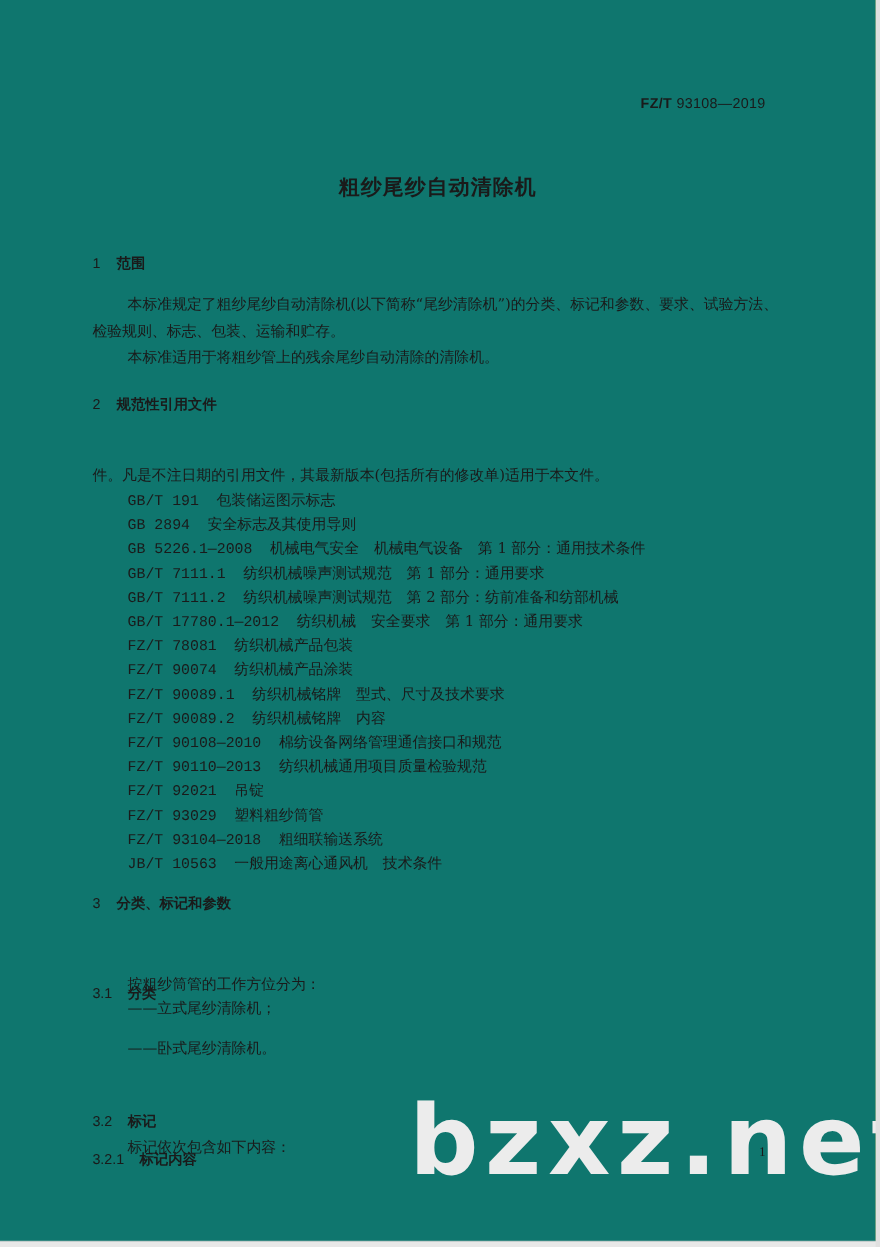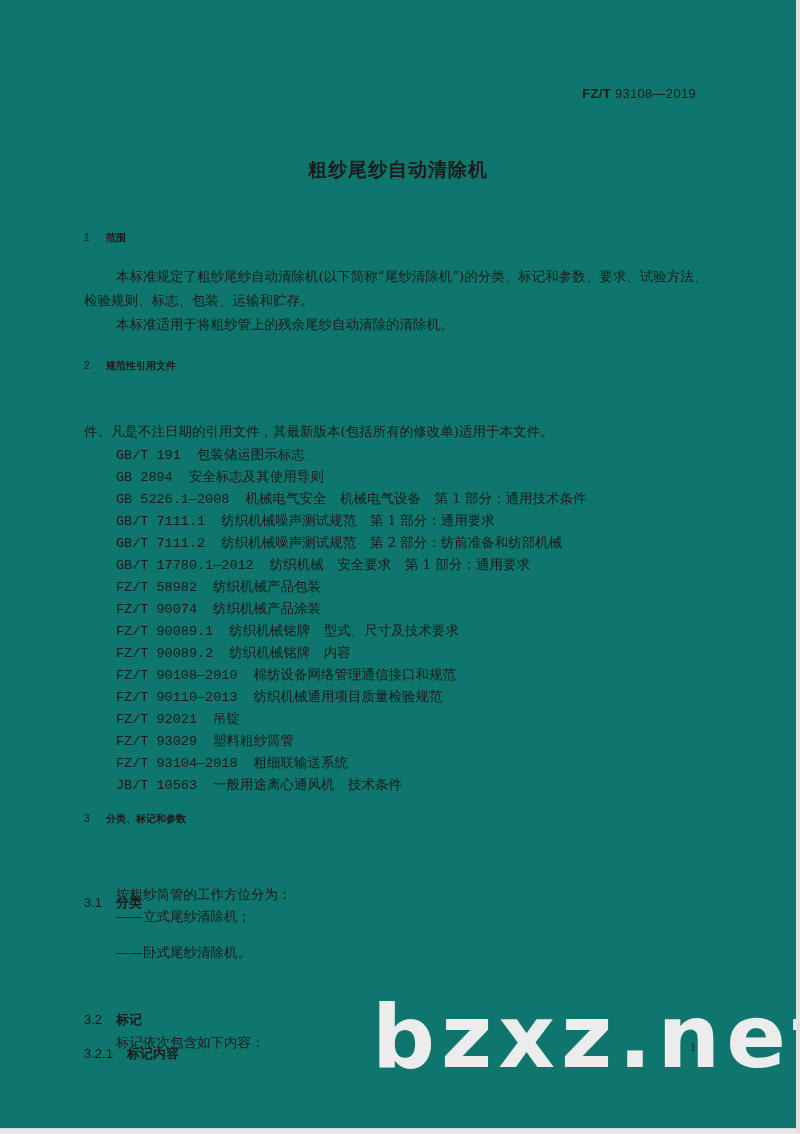--- a/index.html
+++ b/index.html
@@ -20,21 +20,21 @@
     right:100px; top:86px;
     font-family:"Liberation Sans", sans-serif;
     font-size:13px; font-weight:bold; letter-spacing:0.3px;
   }
   .std-code .num { font-weight:normal; }
   .doc-title {
     left:0; width:796px; text-align:center; top:157px;
     font-family:"DejaVu Sans", sans-serif; font-weight:bold; font-size:19px; letter-spacing:1px;
   }
   .h1 {
-    font-family:"DejaVu Sans", sans-serif; font-weight:bold; font-size:10px;
+    font-family:"DejaVu Sans", sans-serif; font-weight:bold; font-size:13px;
   }
   .h1 .n { display:inline-block; width:22px; font-weight:normal; font-family:"Liberation Sans", sans-serif;}
   .h2 { font-family:"DejaVu Sans", sans-serif; font-weight:bold; font-size:13px;margin-top:44px; }
   .h2 .n { display:inline-block; font-family:"Liberation Sans", sans-serif; font-weight:normal; margin-right:14px;}
   .p { font-size:13.5px; left:84px; }
   .ind { left:116px; }
   .ref { left:116px; font-size:13.5px; }
   .ref .code { font-family:Liberation Mono, monospace; margin-right:16px; }
   .watermark {
     left:372px; top:985px;
@@ -68,21 +68,21 @@
   </div>
   <div class="abs p" style="top:423px;">件。凡是不注日期的引用文件，其最新版本(包括所有的修改单)适用于本文件。</div>
 
   <div>
     <div class="abs ref" style="top:446px;"><span class="code">GB/T 191</span><span>包装储运图示标志</span></div>
     <div class="abs ref" style="top:468px;"><span class="code">GB 2894</span><span>安全标志及其使用导则</span></div>
     <div class="abs ref" style="top:490px;"><span class="code">GB 5226.1—2008</span><span>机械电气安全　机械电气设备　第 1 部分：通用技术条件</span></div>
     <div class="abs ref" style="top:512px;"><span class="code">GB/T 7111.1</span><span>纺织机械噪声测试规范　第 1 部分：通用要求</span></div>
     <div class="abs ref" style="top:534px;"><span class="code">GB/T 7111.2</span><span>纺织机械噪声测试规范　第 2 部分：纺前准备和纺部机械</span></div>
     <div class="abs ref" style="top:556px;"><span class="code">GB/T 17780.1—2012</span><span>纺织机械　安全要求　第 1 部分：通用要求</span></div>
-    <div class="abs ref" style="top:578px;"><span class="code">FZ/T 58982</span><span>纺织机械产品包装</span></div>
+    <div class="abs ref" style="top:578px;"><span class="code">FZ/T 78081</span><span>纺织机械产品包装</span></div>
     <div class="abs ref" style="top:600px;"><span class="code">FZ/T 90074</span><span>纺织机械产品涂装</span></div>
     <div class="abs ref" style="top:622px;"><span class="code">FZ/T 90089.1</span><span>纺织机械铭牌　型式、尺寸及技术要求</span></div>
     <div class="abs ref" style="top:644px;"><span class="code">FZ/T 90089.2</span><span>纺织机械铭牌　内容</span></div>
     <div class="abs ref" style="top:666px;"><span class="code">FZ/T 90108—2010</span><span>棉纺设备网络管理通信接口和规范</span></div>
     <div class="abs ref" style="top:688px;"><span class="code">FZ/T 90110—2013</span><span>纺织机械通用项目质量检验规范</span></div>
     <div class="abs ref" style="top:710px;"><span class="code">FZ/T 92021</span><span>吊锭</span></div>
     <div class="abs ref" style="top:732px;"><span class="code">FZ/T 93029</span><span>塑料粗纱筒管</span></div>
     <div class="abs ref" style="top:754px;"><span class="code">FZ/T 93104—2018</span><span>粗细联输送系统</span></div>
     <div class="abs ref" style="top:776px;"><span class="code">JB/T 10563</span><span>一般用途离心通风机　技术条件</span></div>
   </div>

